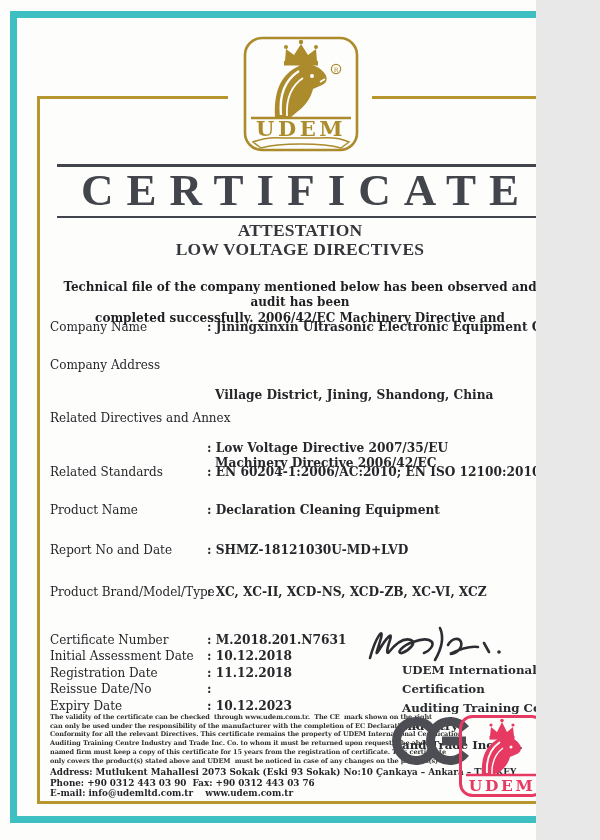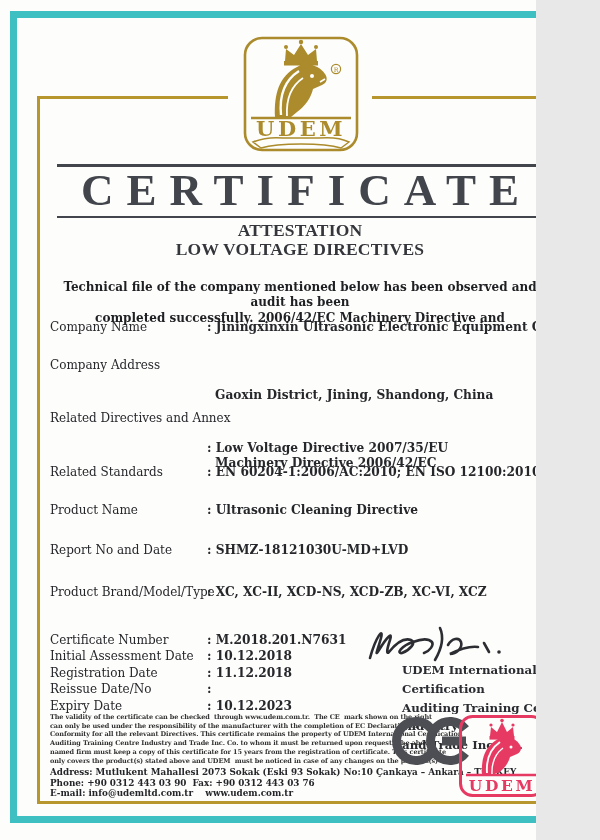--- a/index.html
+++ b/index.html
@@ -85,36 +85,36 @@
     <div>completed successfully. 2006/42/EC Machinery Directive and</div>
   </div>
 
   <div class="frow">
     <div class="lbl" style="top:320px">Company Name</div>
     <div class="val" style="top:320px"><div>: Jiningxinxin Ultrasonic Electronic Equipment Co., Ltd.</div></div>
   </div>
   <div class="frow">
     <div class="lbl" style="top:358px">Company Address</div>
     <div class="val" style="top:358px">
-      <div class="l2">Gaoxin District, Jining, Shandong, China</div>
+      <div class="l2">Village District, Jining, Shandong, China</div>
     </div>
   </div>
   <div class="frow">
     <div class="lbl" style="top:411px">Related Directives and Annex</div>
     <div class="val" style="top:411px">
       <div>: Low Voltage Directive 2007/35/EU</div><div class="l2">Machinery Directive 2006/42/EC</div>
     </div>
   </div>
   <div class="frow">
     <div class="lbl" style="top:465px">Related Standards</div>
     <div class="val" style="top:465px"><div>: EN 60204-1:2006/AC:2010; EN ISO 12100:2010</div></div>
   </div>
   <div class="frow">
     <div class="lbl" style="top:503px">Product Name</div>
-    <div class="val" style="top:503px"><div>: Ultrasonic Cleaning Directive</div></div>
+    <div class="val" style="top:503px"><div>: Declaration Cleaning Equipment</div></div>
   </div>
   <div class="frow">
     <div class="lbl" style="top:543px">Report No and Date</div>
     <div class="val" style="top:543px"><div>: SHMZ-18121030U-MD+LVD</div></div>
   </div>
   <div class="frow">
     <div class="lbl" style="top:585px">Product Brand/Model/Type</div>
     <div class="val" style="top:585px"><div>: XC, XC-II, XCD-NS, XCD-ZB, XC-VI, XCZ</div></div>
   </div>
 

